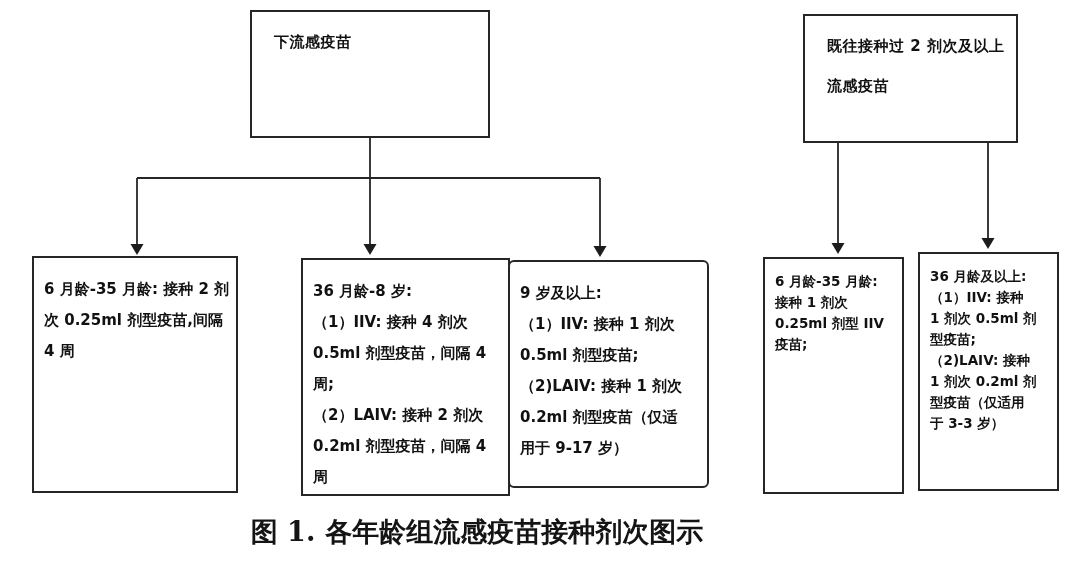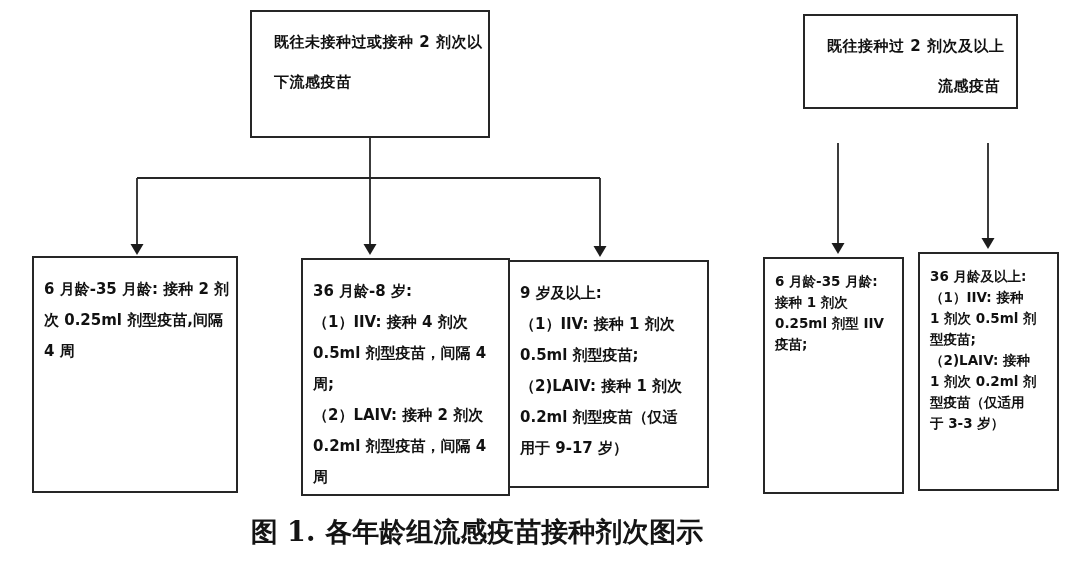--- a/index.html
+++ b/index.html
@@ -22,27 +22,27 @@
     box-sizing: border-box;
     border: 2px solid #262626;
     background: #ffffff;
     font-weight: bold;
   }
   .box .ln { white-space: nowrap; }
 
   
   .tb { font-size: 15px; line-height: 40px; padding: 10px 16px 0 22px; letter-spacing: 0.5px; }
   .tb1 { left: 250px; top: 10px;  width: 240px; height: 128px; }
-  .tb2 { left: 803px; top: 14px;  width: 215px; height: 95px; text-align: right; }
+  .tb2 { left: 803px; top: 14px;  width: 215px; height: 129px; }
 
   
   .bw { font-size: 15px; line-height: 31px; padding: 16px 10px 0 10px; }
   .bb1 { left: 32px;  top: 256px; width: 206px; height: 237px; }
   .bb2 { left: 270px; top: 258px; width: 209px; height: 238px; margin-left: 31px; }
-  .bb3 { left: 508px; top: 260px; width: 201px; height: 228px; }
+  .bb3 { left: 508px; top: 260px; width: 201px; height: 228px; border-radius: 6px; }
 
   
   .bn { font-size: 13.5px; line-height: 21px; padding: 12px 18px 0 10px; }
   .bb4 { left: 763px; top: 257px; width: 141px; height: 237px; }
   .bb5 { left: 918px; top: 252px; width: 141px; height: 239px; }
 
   .caption {
     position: absolute;
     left: 15px; top: 514px;
     width: 924px;
@@ -73,21 +73,20 @@
     <g fill="#1c1c1c" stroke="none">
       <polygon points="130.5,244 143.5,244 137,255"></polygon>
       <polygon points="363.5,244 376.5,244 370,255"></polygon>
       <polygon points="593.5,246 606.5,246 600,257"></polygon>
       <polygon points="831.5,243 844.5,243 838,254"></polygon>
       <polygon points="981.5,238 994.5,238 988,249"></polygon>
     </g>
   </svg>
 
   <div class="box tb tb1">
-    <div class="ln">既往未接种过或接种 2 剂次以</div>
     <div class="ln">下流感疫苗</div>
   </div>
 
   <div class="box tb tb2">
     <div class="ln">既往接种过 2 剂次及以上</div>
     <div class="ln">流感疫苗</div>
   </div>
 
   <div class="box bw bb1">
     <div class="ln">6 月龄-35 月龄: 接种 2 剂</div>

